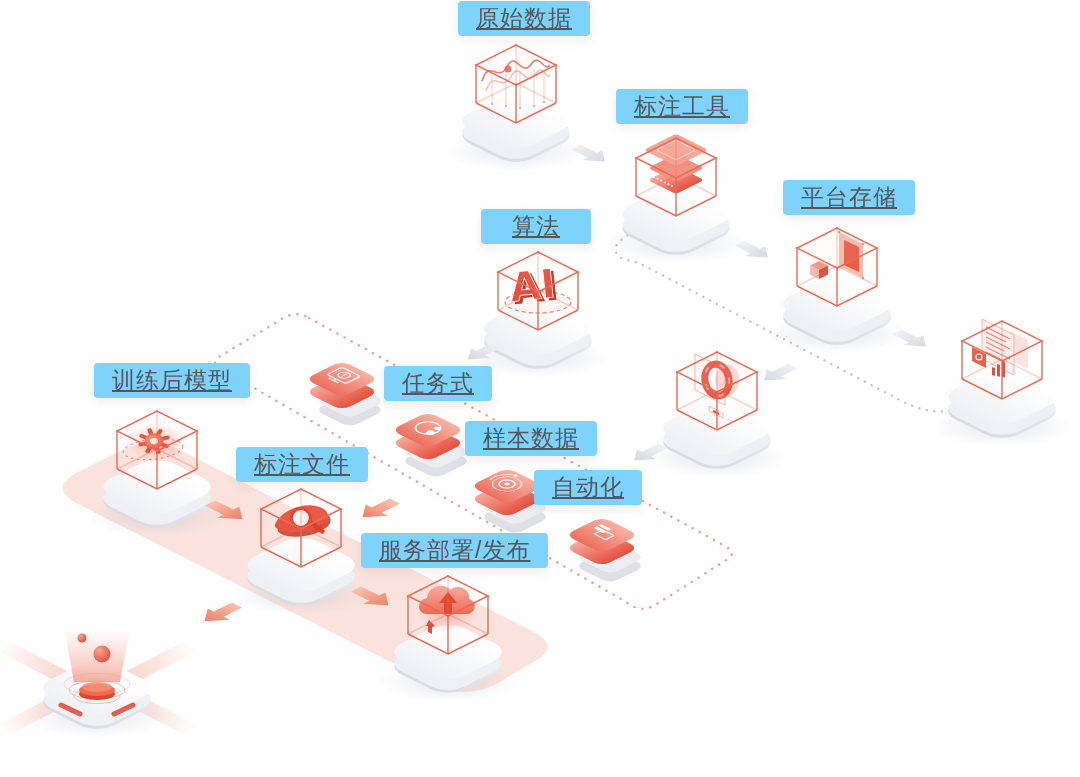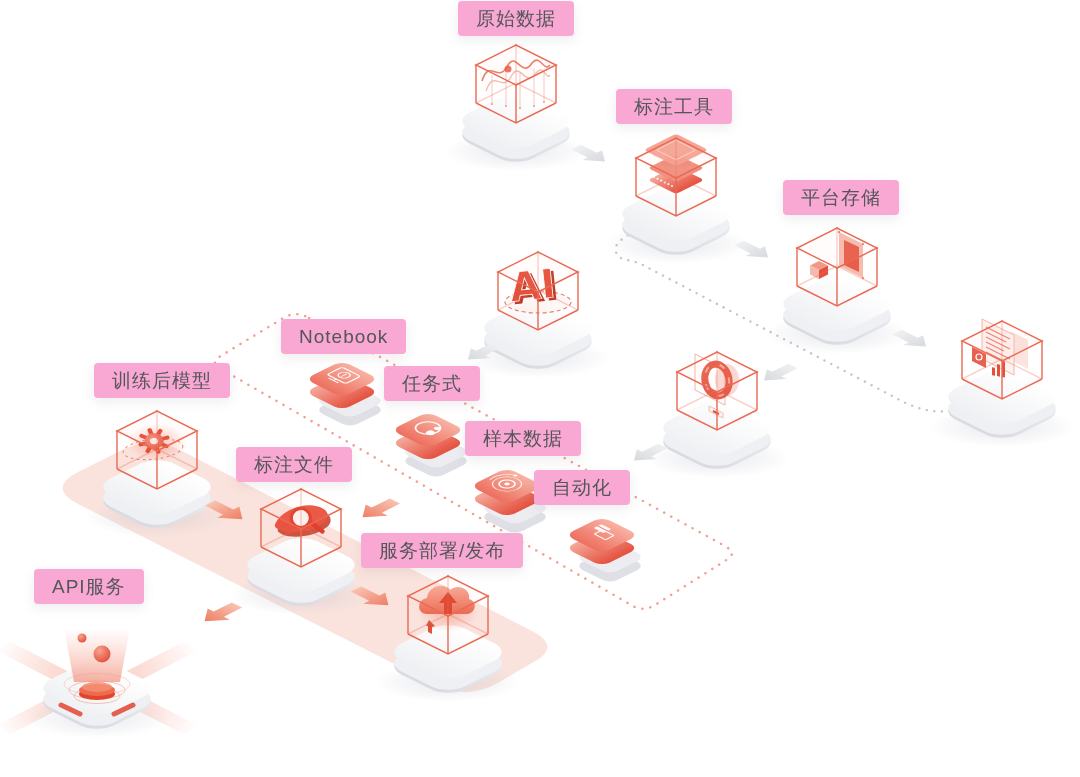--- a/index.html
+++ b/index.html
@@ -3,30 +3,31 @@
 <meta charset="utf-8">
 <style>
   html,body{margin:0;padding:0;background:#fff;}
   #stage{
     position:relative;width:1080px;height:777px;overflow:hidden;background:#ffffff;
     font-family:"Liberation Sans","DejaVu Sans",sans-serif;
   }
   #scene{position:absolute;left:0;top:0;width:1080px;height:777px;}
   .label{
     position:absolute;
-    background:#f9a8d4;
+    background:#7dd3fc;
     color:#555659;
-    font-size:19px;
+    font-size:23px;
     line-height:23px;
     letter-spacing:1px;
     padding:6px 18px;
     border-radius:4px;
     box-shadow:0 4px 12px rgba(120,110,115,.12);
     white-space:nowrap;
     z-index:5;
+    text-decoration:underline;
   }
   .label.wide{padding:6px 31px;}
 </style>
 </head>
 <body>
 
 <div id="stage">
 
 <svg id="scene" viewBox="0 0 1080 777" aria-hidden="true">
   <defs>
@@ -331,22 +332,21 @@
     <use href="#arr" transform="translate(210,503) scale(1,0.5) rotate(45) scale(1.12)"></use>
     <use href="#arr" transform="translate(356,589) scale(1,0.5) rotate(45) scale(1.12)"></use>
     <use href="#arr" transform="translate(395,501) scale(1,0.5) rotate(135) scale(1.12)"></use>
     <use href="#arr" transform="translate(237,605) scale(1,0.5) rotate(135) scale(1.12)"></use>
   </g>
 </svg>
 
 <div class="label" style="left:458px;top:1px">原始数据</div>
 <div class="label" style="left:616px;top:89px">标注工具</div>
 <div class="label" style="left:783px;top:180px">平台存储</div>
-<div class="label" style="left:281px;top:319px">Notebook</div>
+<div class="label wide" style="left:481px;top:209px">算法</div>
 <div class="label" style="left:94px;top:363px">训练后模型</div>
 <div class="label" style="left:384px;top:366px">任务式</div>
 <div class="label" style="left:465px;top:421px">样本数据</div>
 <div class="label" style="left:236px;top:447px">标注文件</div>
 <div class="label" style="left:534px;top:470px">自动化</div>
 <div class="label" style="left:361px;top:533px">服务部署/发布</div>
-<div class="label" style="left:34px;top:569px">API服务</div>
 
 </div>
 
 </body></html>

